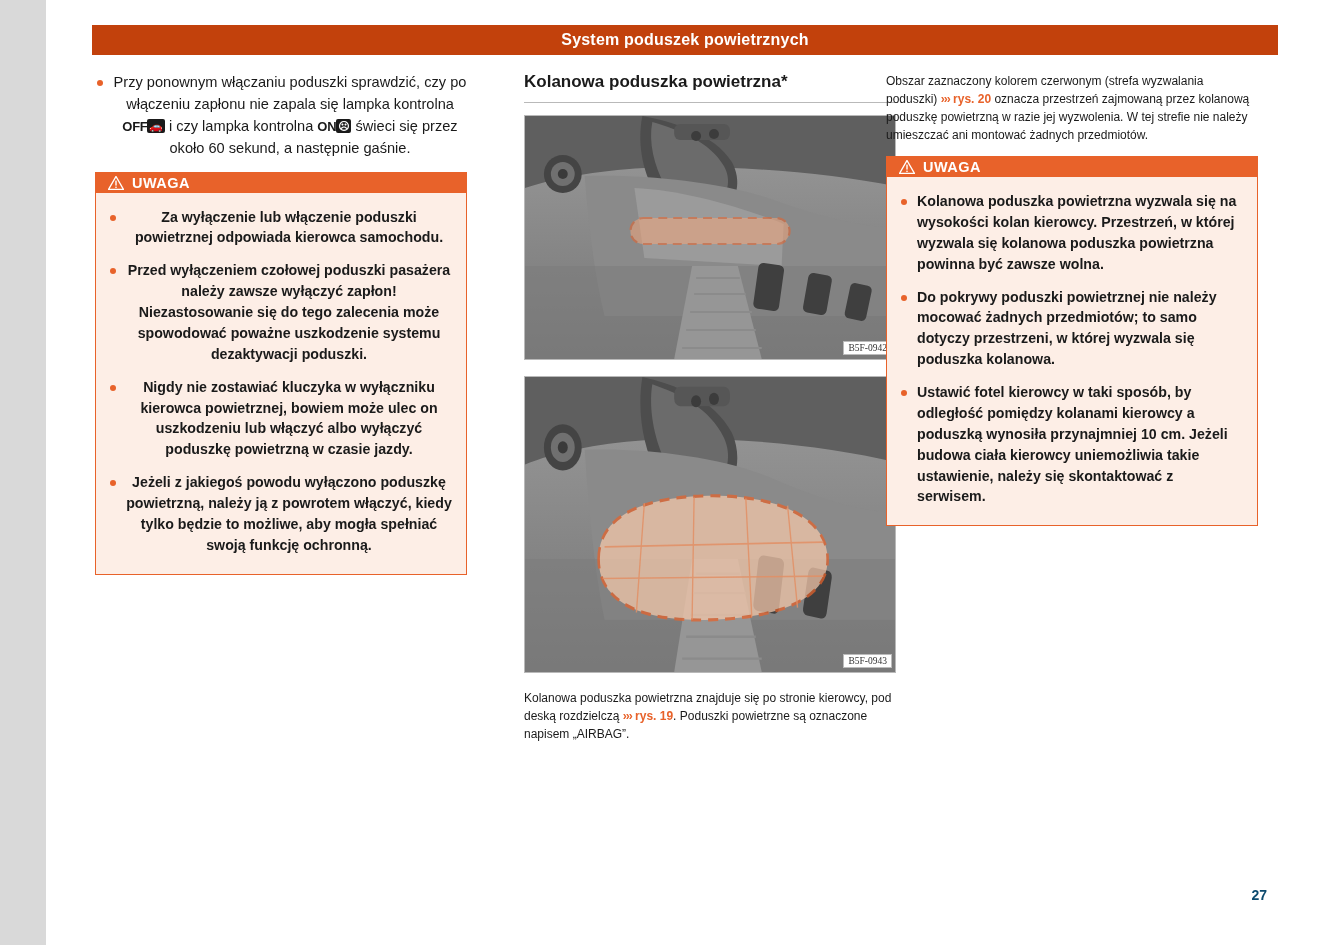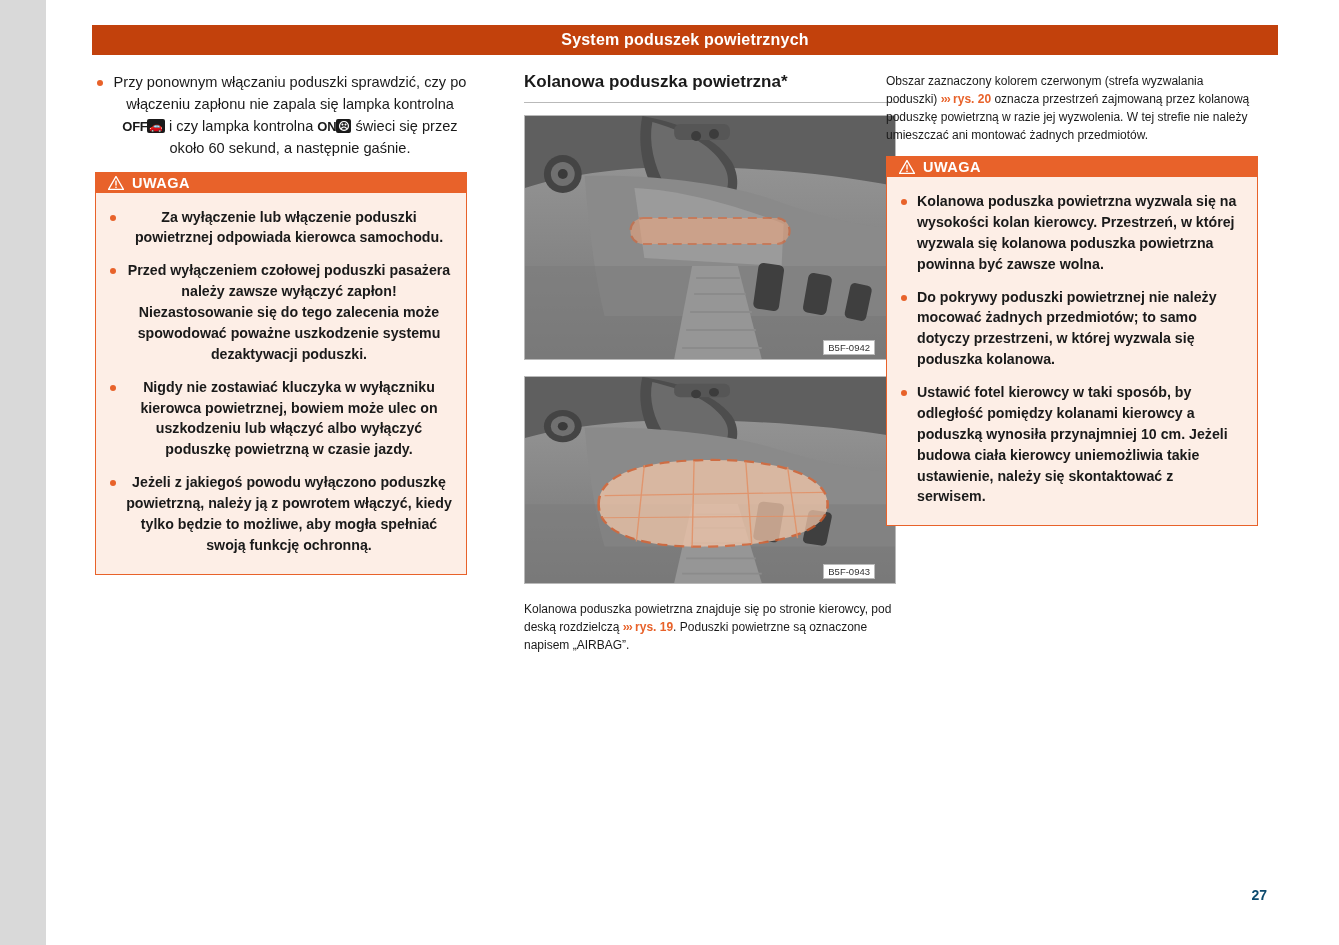--- a/index.html
+++ b/index.html
@@ -153,38 +153,38 @@
     margin-bottom: 16px;
     background: #ffffff;
   }
   .fig-img {
     position: relative;
     width: 100%;
     height: 243px;
     background: #8c8c8c;
     overflow: hidden;
   }
-  .fig-img.tall { height: 206px; }
+  .fig-img.tall { height: 295px; }
   .fig-caption {
     padding: 8px 10px 10px 10px;
     font-size: 13.6px;
     line-height: 1.35;
   }
   .fig-num {
     color: #e8622a;
     font-weight: bold;
   }
   .fig-code {
     position: absolute;
-    right: 20px;
+    right: 3px;
     bottom: 4px;
     background: #ffffff;
     color: #333;
     font-size: 9.5px;
-    font-family: Liberation Sans, sans-serif;
+    font-family: Liberation Serif, serif;
     padding: 1px 4px;
     border: 1px solid #bbb;
   }
   .sect-title {
     font-size: 17px;
     font-weight: bold;
     margin: 0 0 12px 0;
     padding-bottom: 10px;
     border-bottom: 1px solid #b9b9b9;
   }

